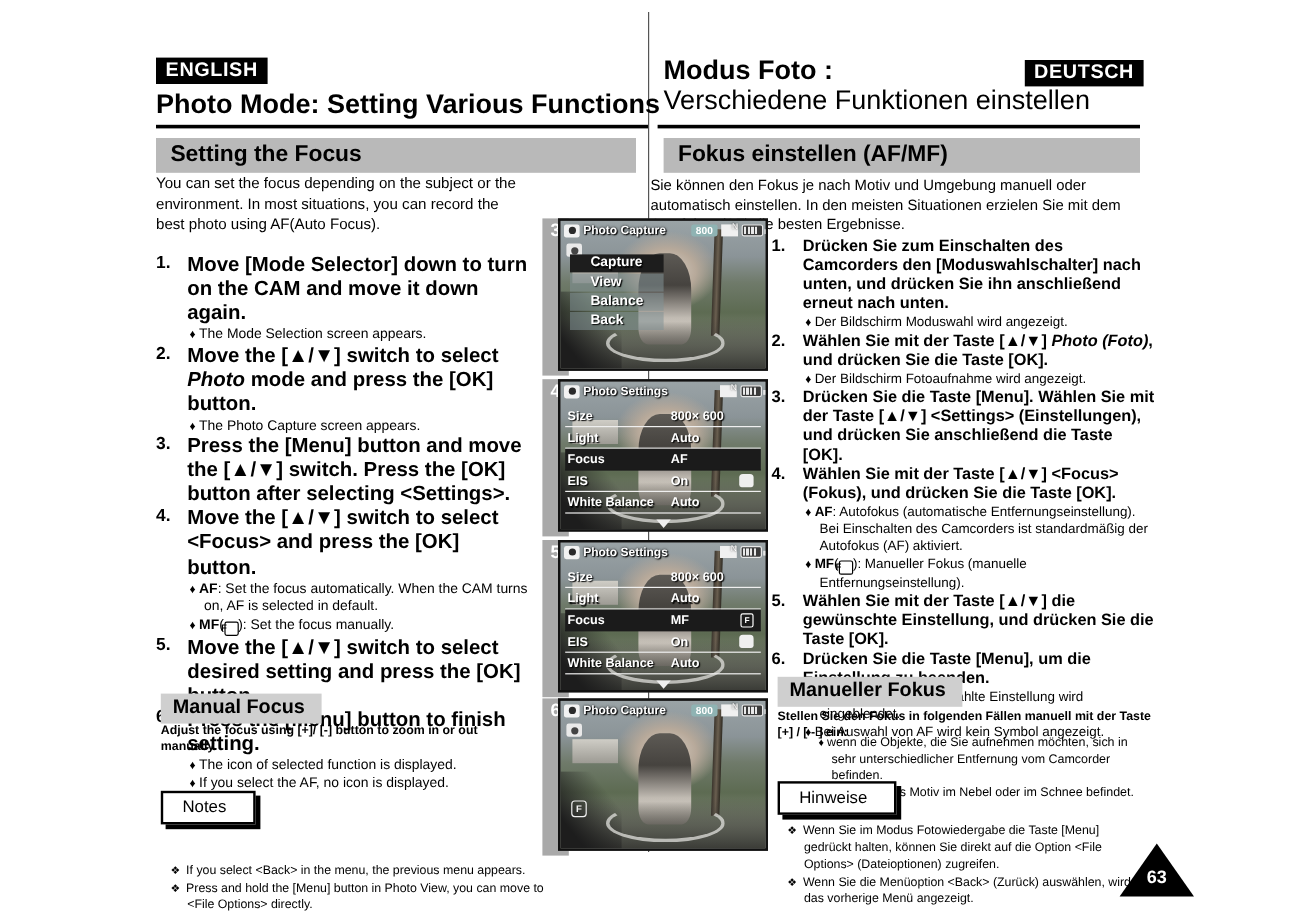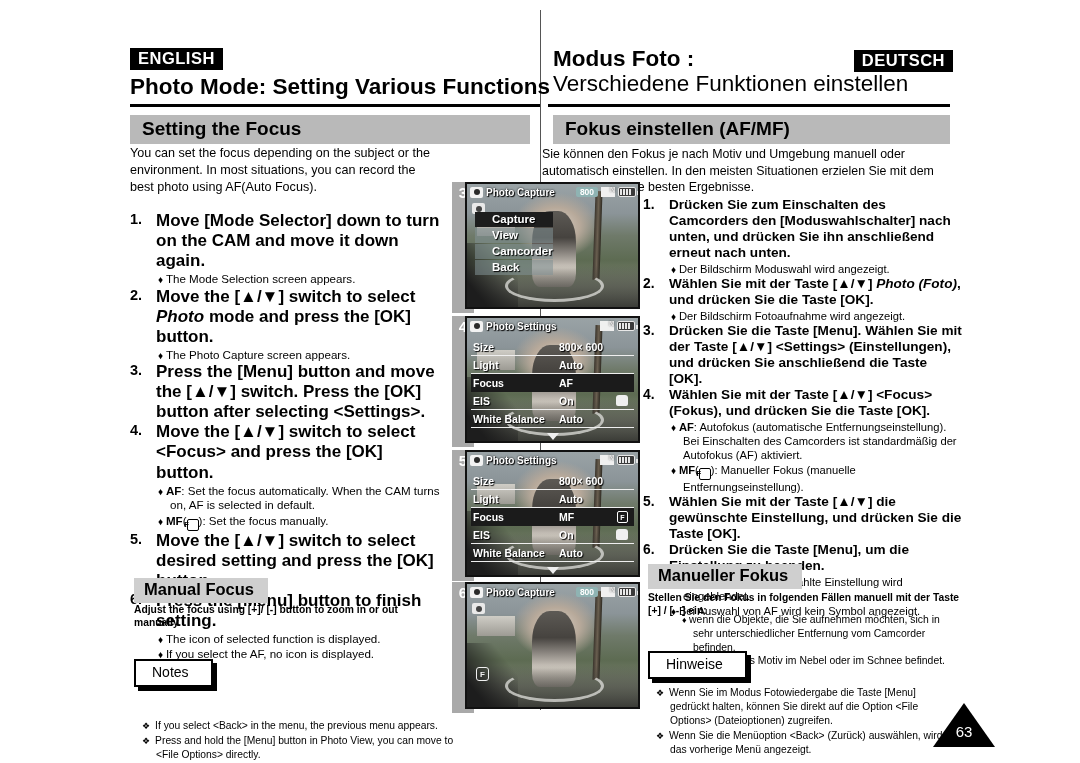--- a/index.html
+++ b/index.html
@@ -139,21 +139,21 @@
   .pagenum {
     position: absolute; left: 933px; top: 703px;
     width: 62px; height: 44px;
   }
   .pagenum .tri {
     width: 0; height: 0; border-left: 31px solid transparent;
     border-right: 31px solid transparent; border-bottom: 44px solid #000;
   }
   .pagenum .num {
     position: absolute; left: 0; top: 20px; width: 62px; text-align: center;
-    color: #fff; font-size: 15px; font-weight: normal;
+    color: #fff; font-size: 15px; font-weight: bold;
   }
 
   
   .lcd-block { position: absolute; left: 452px; }
   .lcd-stepnum {
     position: absolute; left: 0; top: 0; width: 22px; height: 100%;
     background: #a9a9a9; color: #fff; font-size: 15px; font-weight: bold;
     text-align: center; padding-top: 2px;
   }
   .lcd {
@@ -472,21 +472,21 @@
             <div class="osd-count">800</div>
             <div class="osd-right">
               <div class="osd-card"></div>
               <div class="osd-batt"></div>
             </div>
           </div>
           <div class="osd-sub-icon"></div>
           <div class="menu-pop">
             <div class="mi sel">Capture</div>
             <div class="mi">View</div>
-            <div class="mi">Camcorder</div>
+            <div class="mi">Balance</div>
             <div class="mi">Back</div>
           </div>
           <div class="lcd-tick-top"></div>
           <div class="lcd-tick-bottom"></div>
         </div>
       </div>
       <div class="lcd-block" style="top: 316px; width: 190px; height: 131px;">
         <div class="lcd-stepnum">4</div>
         <div class="lcd">
           <div class="photo"></div>

